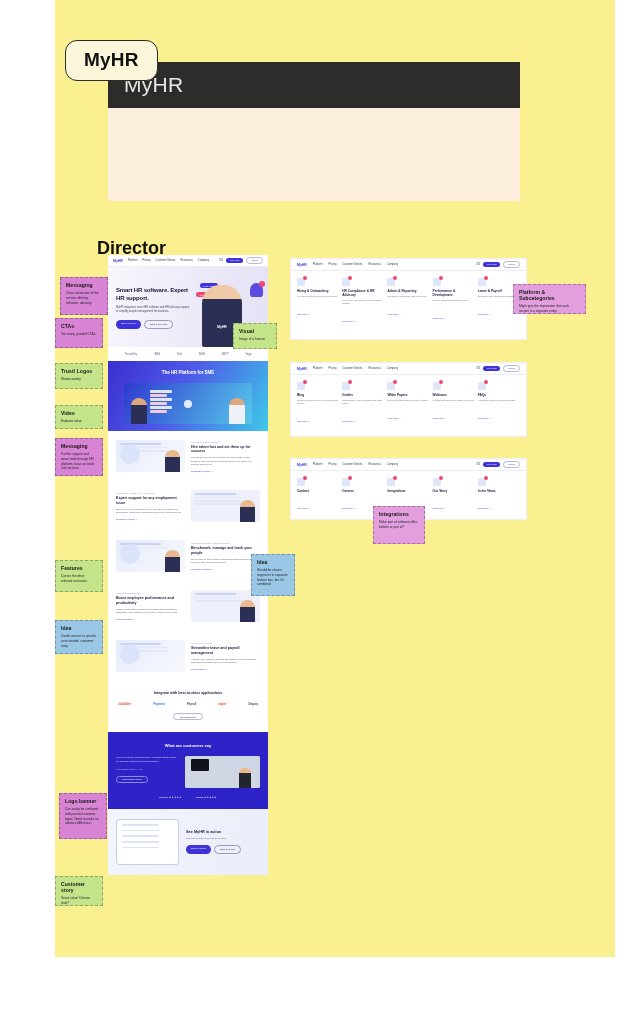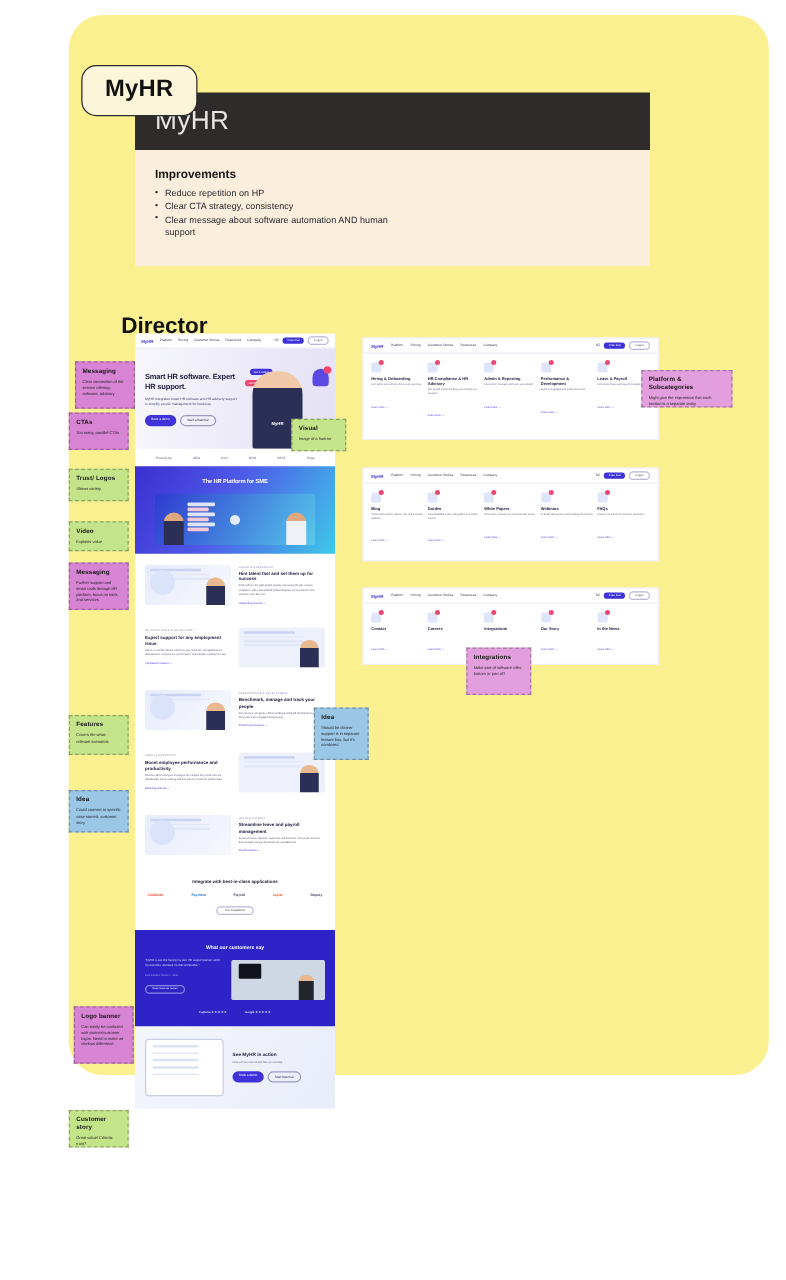--- a/index.html
+++ b/index.html
@@ -4,23 +4,22 @@
 <style>
   * { box-sizing: border-box; margin: 0; padding: 0; }
   html, body { width: 629px; height: 1024px; }
   body {
     background: #ffffff;
     font-family: "Liberation Sans", sans-serif;
     overflow: hidden;
   }
   #board {
     position: absolute;
-    left: 55px; top: 12px; width: 560px; height: 848px;
+    left: 55px; top: 0; width: 560px; height: 957px;
     background: #faf08f;
-    border-radius: 27px;
   }
   
   .chip {
     position: absolute; left: 10px; top: 40px;
     background: #fbf6d9; border: 1px solid #2b2b2b;
     border-radius: 12px; padding: 8px 18px 9px 18px;
     font-size: 19px; font-weight: bold; color: #111;
     letter-spacing: .2px; z-index: 6;
   }
   
@@ -193,28 +192,20 @@
 
 <div id="board">
 
   <div class="chip">MyHR</div>
 
   <div class="titlebar">
     <span>MyHR</span>
   </div>
 
   <div class="summary">
-    <div class="sum-col">
-      <h3>Improvements</h3>
-      <ul>
-        <li>Reduce repetition on HP</li>
-        <li>Clear CTA strategy, consistency</li>
-        <li>Clear message about software automation AND human support</li>
-      </ul>
-    </div>
   </div>
 
   <div class="hp-title">Director</div>
 
   <div class="mock">
 
     <div class="mock-nav">
       <span class="logo-s">MyHR</span>
       <span class="navlnk">Platform</span>
       <span class="navlnk">Pricing</span>

